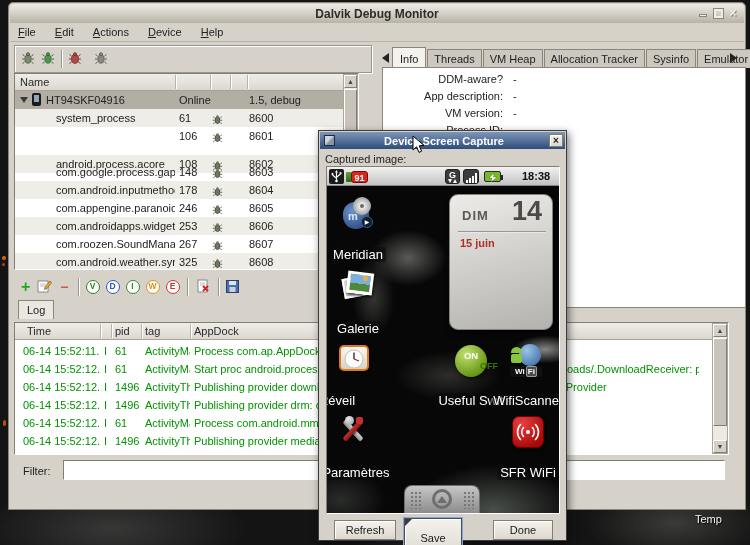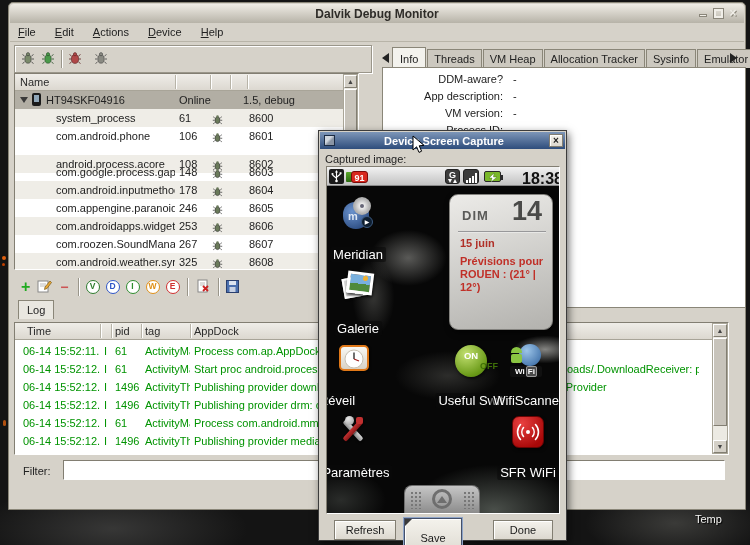--- a/index.html
+++ b/index.html
@@ -157,35 +157,34 @@
       <span class="colsep" style="left:215px;"></span><span class="colsep" style="left:232px;"></span>
     </div>
 
     <div class="drow" style="top: 17px; background-color: rgb(178, 174, 164);">
       <span class="abs" style="left:5px;top:6px;width:0;height:0;border-left:4px solid transparent;border-right:4px solid transparent;border-top:6px solid #3a3a3a;"></span>
       <span class="abs" style="left:17px;top:2px;width:9px;height:13px;background:#1a1a1a;border-radius:2px;">
           <span style="display:block;margin:2px auto 0;width:5px;height:7px;background:#8fa6b8;"></span>
         </span>
       <span class="abs" style="left:31px;">HT94SKF04916</span>
       <span class="abs" style="left:164px;">Online</span>
-      <span class="abs" style="left:228px;">1.5, debug</span>
+      <span class="abs" style="left:234px;">1.5, debug</span>
     </div>
 
     <div class="drow shade" style="top:35px;">
         <span class="pname">system_process</span>
         <span class="ppid">61</span>
         <span class="pbug"><svg width="11" height="11" viewBox="0 0 14 14">
             <ellipse cx="7" cy="8" rx="3.2" ry="4.2" fill="#6a7a5a" stroke="#333" stroke-width="0.8"></ellipse>
             <circle cx="7" cy="3.2" r="1.6" fill="#6a7a5a"></circle>
             <path d="M3.5 5 L1.5 3.5 M3.2 8 L1 8 M3.5 11 L1.5 12.5 M10.5 5 L12.5 3.5 M10.8 8 L13 8 M10.5 11 L12.5 12.5" stroke="#333" stroke-width="0.9" fill="none"></path>
           </svg></span>
         <span class="pport">8600</span>
       </div>
     <div class="drow" style="top:53px;">
-        <span class="pname">com.android.phone</span>
         <span class="ppid">106</span>
         <span class="pbug"><svg width="11" height="11" viewBox="0 0 14 14">
             <ellipse cx="7" cy="8" rx="3.2" ry="4.2" fill="#6a7a5a" stroke="#333" stroke-width="0.8"></ellipse>
             <circle cx="7" cy="3.2" r="1.6" fill="#6a7a5a"></circle>
             <path d="M3.5 5 L1.5 3.5 M3.2 8 L1 8 M3.5 11 L1.5 12.5 M10.5 5 L12.5 3.5 M10.8 8 L13 8 M10.5 11 L12.5 12.5" stroke="#333" stroke-width="0.9" fill="none"></path>
           </svg></span>
         <span class="pport">8601</span>
       </div>
     <div class="drow shade" style="top:81px;">
         <span class="pname">android.process.acore</span>
@@ -436,31 +435,30 @@
               <rect x="7" y="5" width="2" height="7" fill="#fff"></rect>
               <rect x="10" y="2" width="2" height="10" fill="#fff"></rect>
             </svg>
         </span>
         <span class="abs" style="left: 157px; top: 4px; width: 17px; height: 11px; border: 1px solid rgb(42, 42, 42); border-radius: 2px; background-color: rgb(122, 184, 42);">
           <svg width="10" height="9" viewBox="0 0 10 9" style="margin:0 0 0 3px;">
               <polygon points="6,0 1,5 4,5 3,9 9,4 5.5,4" fill="#fff" stroke="#3a6a10" stroke-width="0.4"></polygon>
             </svg>
           <span class="abs" style="right:-3px;top:2.5px;width:2px;height:5px;background:#2a2a2a;"></span>
         </span>
-        <span class="abs" style="left:195px;top:3px;font-weight:bold;color:#111;font-size:16px;">18:38</span>
+        <span class="abs" style="left:195px;top:3px;font-weight:bold;color:#111;font-size:11px;">18:38</span>
       </div>
 
       <div class="wallpaper abs" style="left:0;top:19px;width:232px;height:327px;"></div>
 
       <div class="widget abs" style="left:122px;top:27px;width:104px;height:136px;">
         <span class="abs" style="left:12px;top:13px;font-weight:bold;font-size:13px;color:#5a5a58;letter-spacing:1px;">DIM</span>
         <span class="abs" style="right:10px;top:1px;font-weight:bold;font-size:27px;color:#4a4a48;">14</span>
         <span class="abs" style="left:8px;top:36px;width:88px;height:1px;background:#98989a;box-shadow:0 1px 0 #e8e8e6;"></span>
         <span class="abs" style="left: 10px; top: 42px; font-weight: bold; color: rgb(176, 48, 40);">15 juin</span>
-        <span class="abs" style="left: 10px; top: 60px; width: 86px; font-weight: bold; line-height: 13px; color: rgb(192, 48, 40);">Prévisions pour ROUEN : (21° | 12°)</span>
       </div>
 
       <div class="abs" style="left:14px;top:30px;width:34px;height:34px;">
         <span class="abs" style="left:2px;top:5px;width:26px;height:27px;background:radial-gradient(circle at 35% 35%, #6a92cc, #1c3a6e);border-radius:45% 45% 48% 48%;"></span>
         <span class="abs" style="left:12px;top:0;width:18px;height:18px;border-radius:50%;background:radial-gradient(circle, #f0f0f0 15%, #b8b8b8 55%, #909090);"></span>
         <span class="abs" style="left:19px;top:7px;width:4px;height:4px;border-radius:50%;background:#667;"></span>
         <span class="abs" style="left:7px;top:13px;color:#dce6f4;font-weight:bold;font-size:11px;">m</span>
         <span class="abs" style="left:20px;top:19px;width:12px;height:12px;border-radius:50%;background:#0e1e30;border:1px solid #3c5a80;color:#fff;font-size:6px;text-align:center;line-height:11px;">▶</span>
       </div>
       <span class="applabel" style="left:31px;top:66px;">Meridian</span>

